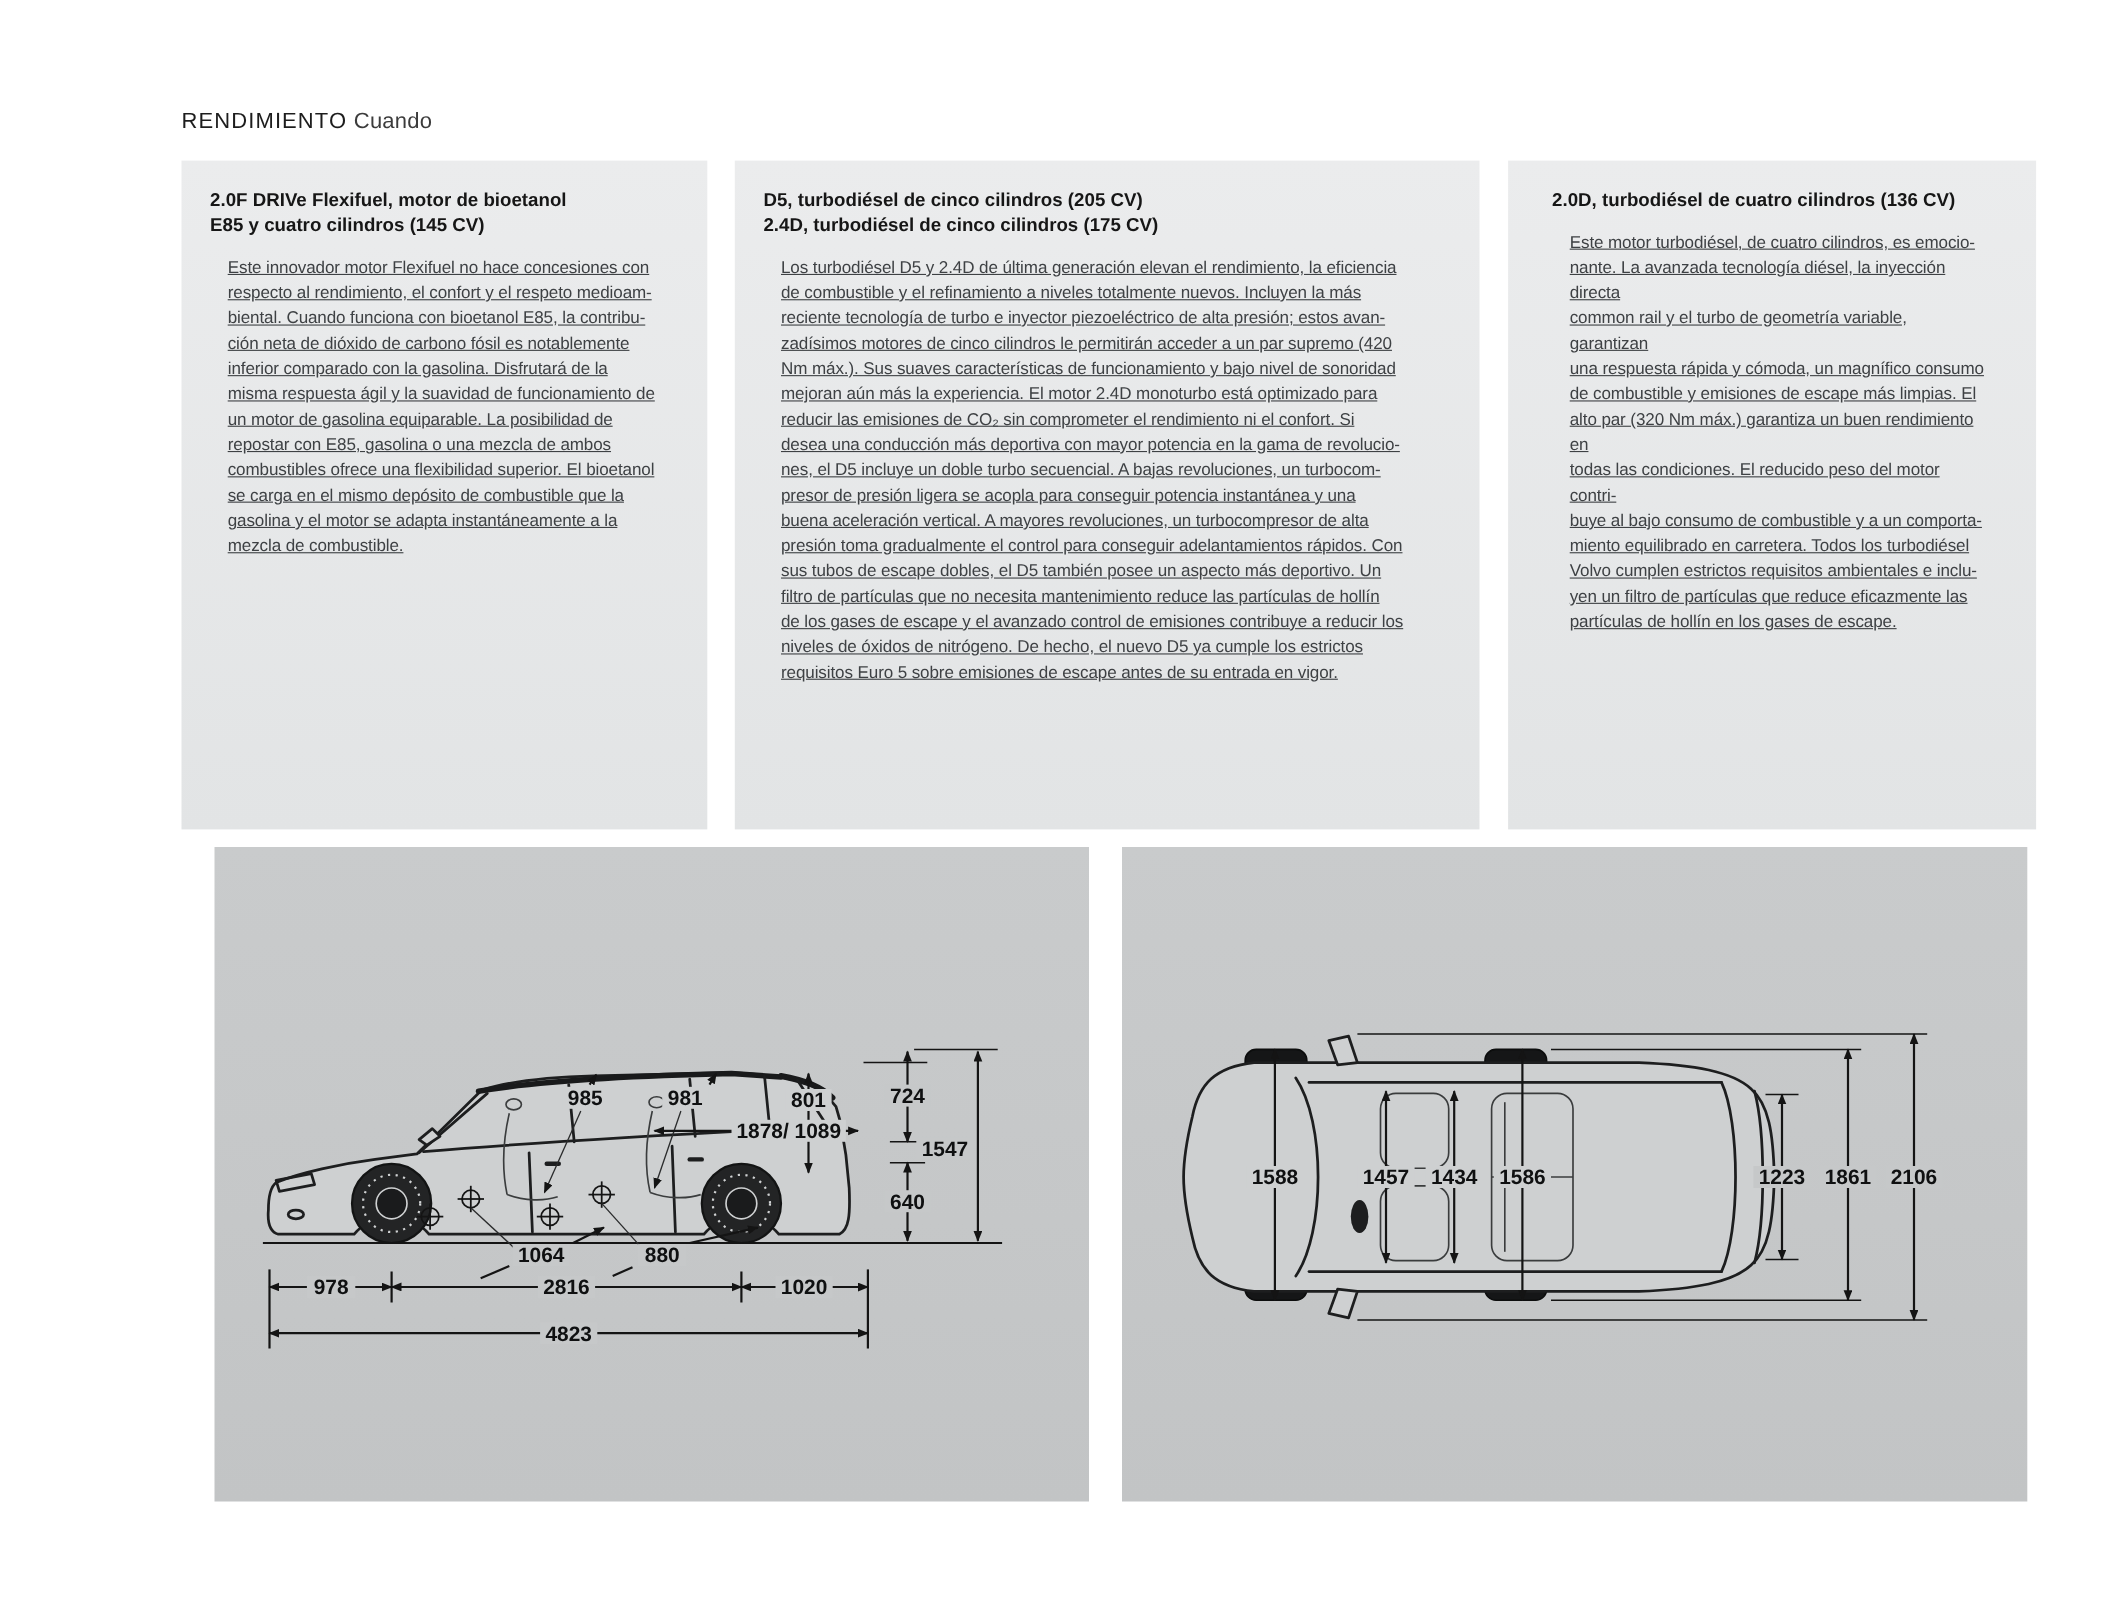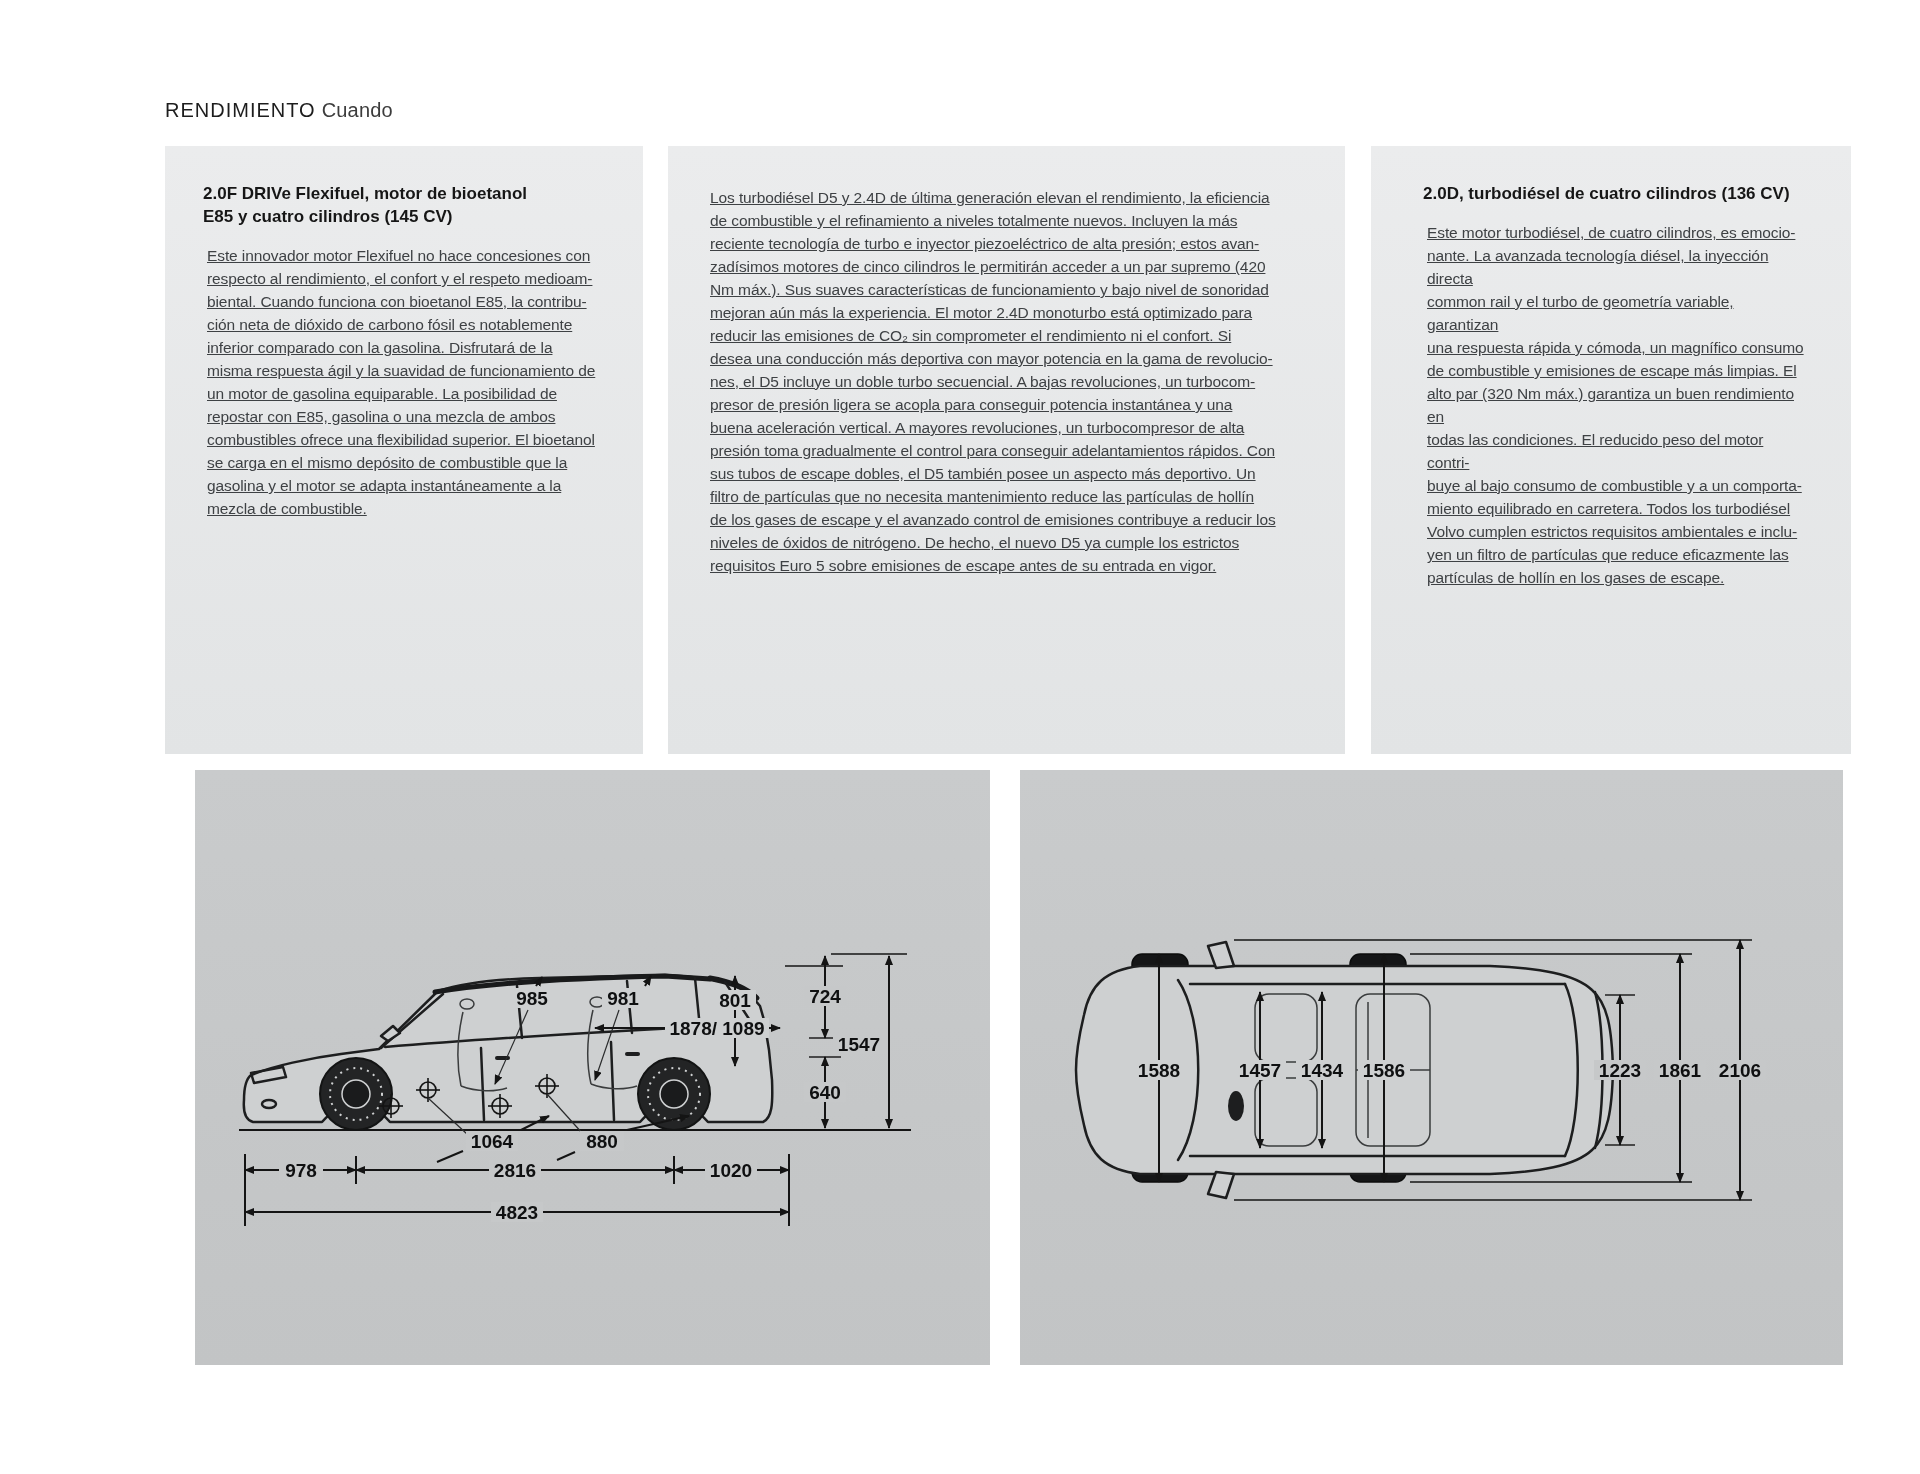--- a/index.html
+++ b/index.html
@@ -17,21 +17,21 @@
 
   .panel{
     position:absolute;top:146px;height:608px;box-sizing:border-box;
     background:linear-gradient(#ebeced,#e2e4e5);
     padding:24px 26px;overflow:hidden;
   }
   .panel.p1{left:165px;width:478px;}
   .panel.p2{left:668px;width:677px;}
   .panel.p3{left:1371px;width:480px;padding-left:40px;}
   .panel h3{
-    margin:12px;font-size:17px;line-height:23px;font-weight:bold;color:#161616;
+    margin:0;font-size:17px;line-height:23px;font-weight:bold;color:#161616;
     white-space:pre-line;letter-spacing:0;
   }
   .panel p{
     margin:16px;font-size:15.5px;line-height:23px;color:#3e4144;
     white-space:pre-line;letter-spacing:-0.1px;text-decoration:underline;
   }
 
   .diagram{
     position:absolute;top:770px;height:595px;
     background:linear-gradient(#c9cbcc,#c2c4c5);
@@ -77,20 +77,22 @@
 misma respuesta ágil y la suavidad de funcionamiento de
 un motor de gasolina equiparable. La posibilidad de
 repostar con E85, gasolina o una mezcla de ambos
 combustibles ofrece una flexibilidad superior. El bioetanol
 se carga en el mismo depósito de combustible que la
 gasolina y el motor se adapta instantáneamente a la
 mezcla de combustible.</p>
   </section>
 
   <section class="panel p2">
+    <h3>D5, turbodiésel de cinco cilindros (205 CV)
+2.4D, turbodiésel de cinco cilindros (175 CV)</h3>
     <p>Los turbodiésel D5 y 2.4D de última generación elevan el rendimiento, la eficiencia
 de combustible y el refinamiento a niveles totalmente nuevos. Incluyen la más
 reciente tecnología de turbo e inyector piezoeléctrico de alta presión; estos avan-
 zadísimos motores de cinco cilindros le permitirán acceder a un par supremo (420
 Nm máx.). Sus suaves características de funcionamiento y bajo nivel de sonoridad
 mejoran aún más la experiencia. El motor 2.4D monoturbo está optimizado para
 reducir las emisiones de CO₂ sin comprometer el rendimiento ni el confort. Si
 desea una conducción más deportiva con mayor potencia en la gama de revolucio-
 nes, el D5 incluye un doble turbo secuencial. A bajas revoluciones, un turbocom-
 presor de presión ligera se acopla para conseguir potencia instantánea y una

